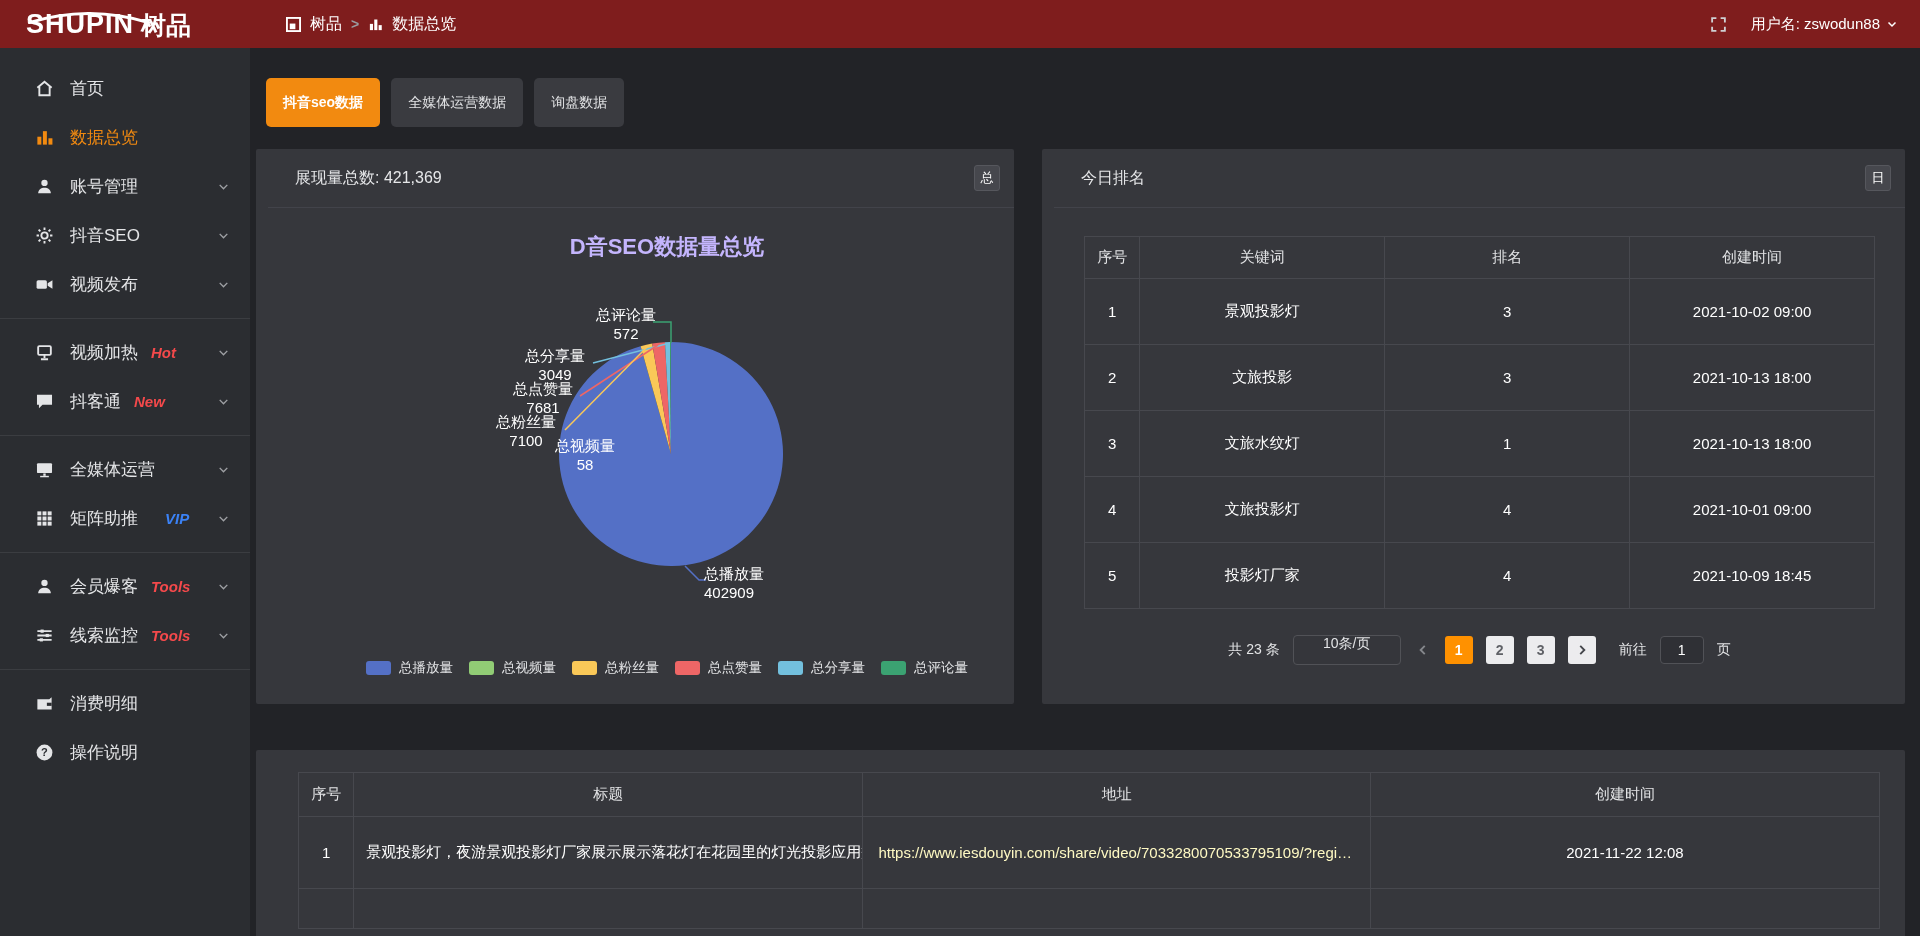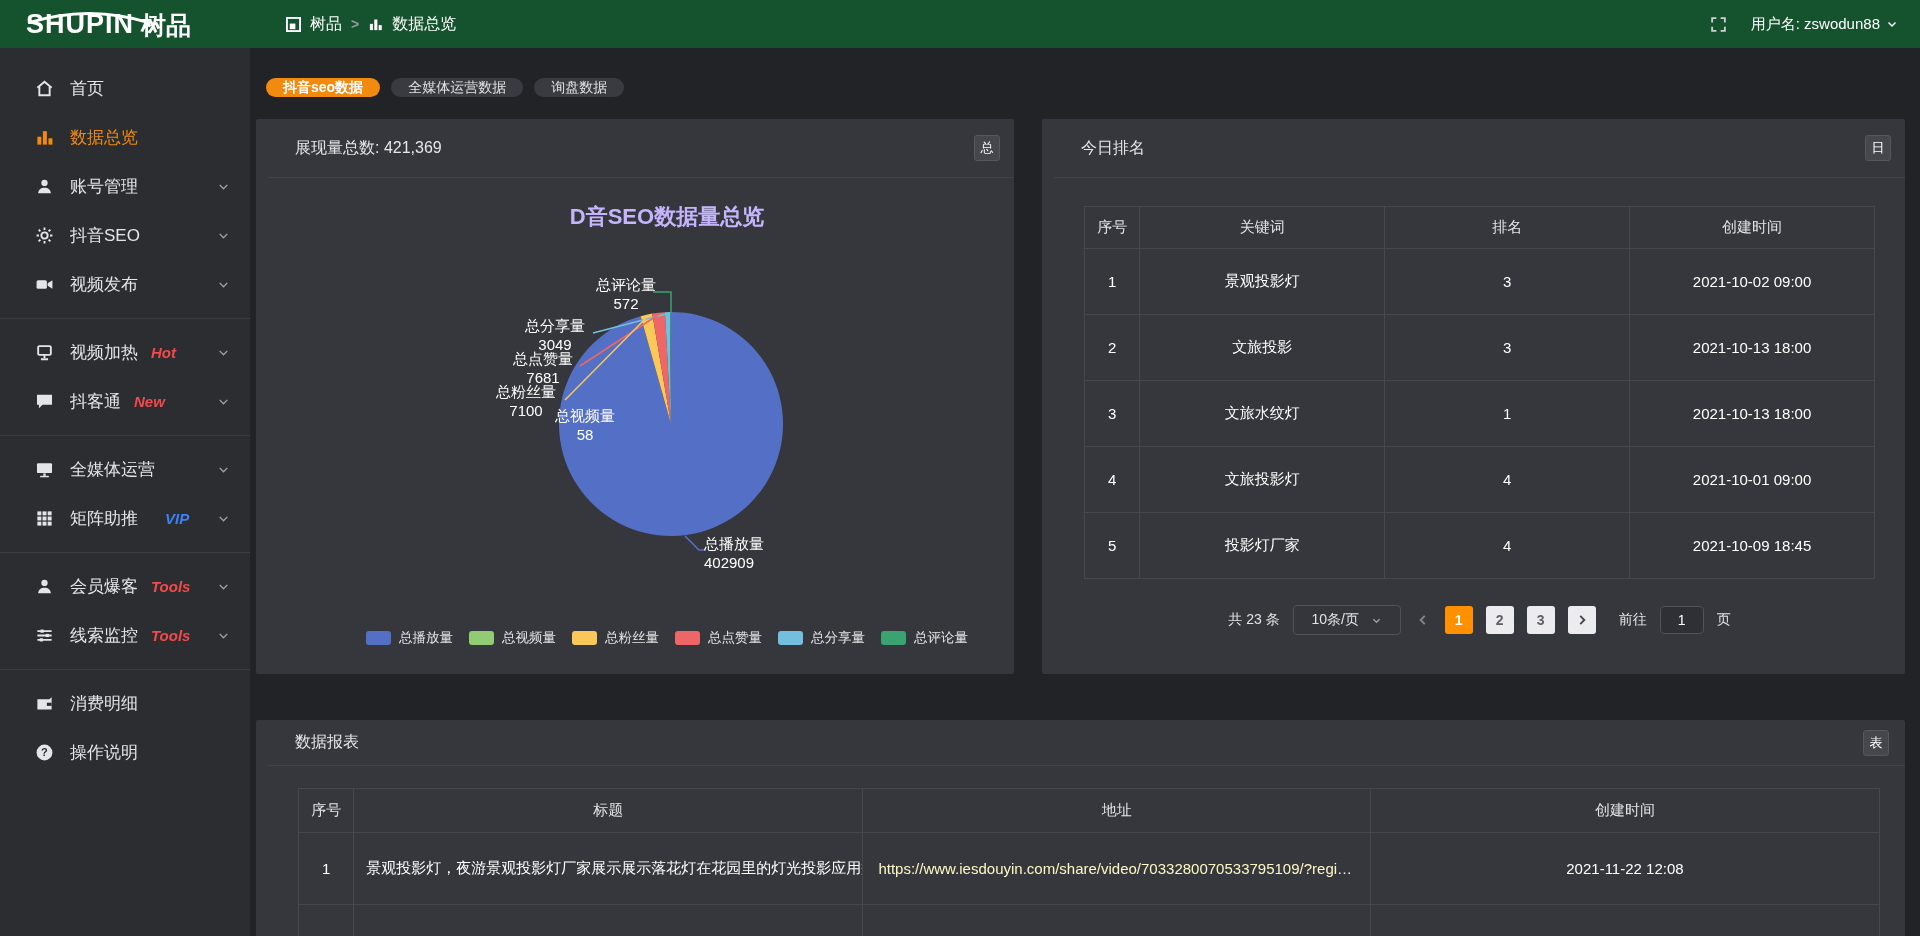--- a/index.html
+++ b/index.html
@@ -3,21 +3,21 @@
 <meta charset="utf-8">
 <style>
   html,body { margin:0; padding:0; background:#131416; }
   * { box-sizing:border-box; }
   .app {
     width:1920px; height:936px; overflow:hidden; position:relative;
     background:#222327; font-family:"Liberation Sans", sans-serif;
     display:flex; flex-direction:column;
   }
   
-  .topbar { flex:0 0 48px; background:#14532d; display:flex; align-items:center; }
+  .topbar { flex:0 0 48px; background:#7f1d1d; display:flex; align-items:center; }
   .logo { width:250px; padding-left:26px; display:flex; align-items:flex-end; gap:7px; position:relative; }
   .logo-latin { color:#fff; font-size:27px; font-weight:bold; letter-spacing:1px; line-height:1; }
   .logo-arc { position:absolute; left:24px; top:1px; }
   .logo-cjk { color:#fff; font-size:25px; font-weight:bold; line-height:1; }
   .crumbs { display:flex; align-items:center; gap:9px; margin-left:36px; color:#ffffff; font-size:16px; }
   .crumb-sep { color:#9a9ca0; font-size:14px; font-weight:bold; }
   .topbar-right { margin-left:auto; display:flex; align-items:center; gap:24px; padding-right:22px; }
   .username { color:#fff; font-size:15px; display:flex; align-items:center; gap:6px; }
   
   .shell { flex:1; display:flex; min-height:0; }
@@ -26,21 +26,21 @@
   .side-item .sicon { width:20px; display:flex; justify-content:center; margin-right:16px; }
   .side-item.active { color:#f28a10; }
   .badge { font-style:italic; font-weight:bold; font-size:15px; margin-left:13px; }
   .badge-red { color:#f4494b; }
   .badge-gold { color:#3b82f6;margin-left:27px; }
   .chev { margin-left:auto; color:#9fa1a5; display:flex; }
   .side-divider { border-top:1px solid #3b3d41; margin:9px 0; }
   
   .main { flex:1; padding:0 15px 0 6px; overflow:hidden; }
   .tabs { margin:30px 0 0 10px; display:flex; gap:11px; }
-  .tab { height:19px; padding:0 17px; display:flex; align-items:center; font-size:14px; border-radius:10px; background:#3a3b40; color:#e1e2e4; cursor:pointer; }
+  .tab { height:49px; padding:0 17px; display:flex; align-items:center; font-size:14px; border-radius:5px; background:#3a3b40; color:#e1e2e4; cursor:pointer; }
   .tab.active { background:#f28a10; color:#fff; font-weight:bold; }
   .panels { display:flex; gap:28px; margin-top:22px; }
   .panel { background:#36373c; border-radius:2px;padding-left:12px; }
   .panel-head { height:59px; display:flex; align-items:center; padding:0 14px 0 27px; border-bottom:1px solid #42434a; }
   .panel-title { color:#e6e7e9; font-size:16px; }
   .corner-btn { margin-left:auto; width:26px; height:26px; background:#46474d; border:1px solid #56575d; border-radius:3px; color:#fff; font-size:13px; display:flex; align-items:center; justify-content:center; cursor:pointer; }
   
   .chart-panel { flex:0 0 758px; height:555px; }
   .chart-body { position:relative; height:495px; }
   .chart-title { position:absolute; top:24px; left:0; width:100%; transform:translateX(26px); text-align:center; color:#c4b5fd; font-size:22px; font-weight:bold; }
@@ -51,21 +51,21 @@
   .legend-item { display:flex; align-items:center; gap:8px; color:#e3e4e6; font-size:13.5px; cursor:pointer; }
   .legend-swatch { width:25px; height:14px; border-radius:3px; background:#888; }
   
   .rank-panel { flex:1; height:555px; }
   .rank-body { padding:28px 30px 0 30px; }
   table.grid { width:100%; border-collapse:collapse; table-layout:fixed; }
   .grid th { border:1px solid #47484e; color:#e3e4e6; font-weight:normal; font-size:15px; height:42px; text-align:center; }
   .grid td { border:1px solid #47484e; color:#fff; font-size:15px; height:66px; text-align:center; overflow:hidden; white-space:nowrap; }
   
   .pagination { display:flex; align-items:center; justify-content:center; gap:13px; margin-top:26px; color:#e3e4e6; font-size:14px; }
-  .page-select { width:108px; height:30px; background:#35363b; border:1px solid #515257; border-radius:4px; display:flex; align-items:center; justify-content:center; gap:12px; color:#e3e4e6; cursor:pointer; }
+  .page-select { width:108px; height:30px; background:#35363b; border:1px solid #515257; border-radius:4px; display:flex; align-items:center; justify-content:center; gap:12px; color:#e3e4e6; cursor:pointer;flex-direction:column; }
   .arrow-prev { color:#85878c; display:flex; margin:0 2px; cursor:pointer; }
   .page-btn { width:28px; height:28px; border-radius:3px; background:#ececee; color:#5f6166; display:flex; align-items:center; justify-content:center; font-weight:bold; font-size:14px; cursor:pointer; }
   .page-btn.active { background:#ff9100; color:#fff; }
   .goto-input { width:44px; height:28px; background:#2f3035; border:1px solid #515257; border-radius:4px; color:#fff; text-align:center; font-size:14px; font-family:"Liberation Sans",sans-serif; }
   
   .report-panel { margin-top:46px; height:420px; }
   .report-head { height:46px; display:flex; align-items:center; padding:0 16px 0 27px; border-bottom:1px solid #42434a; }
   .report-body { padding:22px 25px 0 30px; }
   .grid-r th { height:44px; }
   .grid-r td { height:72px; }
@@ -479,24 +479,20 @@
                 </span>
               <span style="margin-left:10px;">前往</span>
               <input class="goto-input" value="1" style="">
               <span>页</span>
             </div>
           </div>
         </div>
       </div>
 
       <div class="panel report-panel">
-        <div class="report-head">
-          <span class="panel-title">数据报表</span>
-          <span class="corner-btn">表</span>
-        </div>
         <div class="report-body">
           <table class="grid grid-r">
             <colgroup>
                 <col style="width:3.5%">
                 <col style="width:32.2%">
                 <col style="width:32.1%">
                 <col style="width:32.2%">
               </colgroup>
             <thead>
               <tr>

